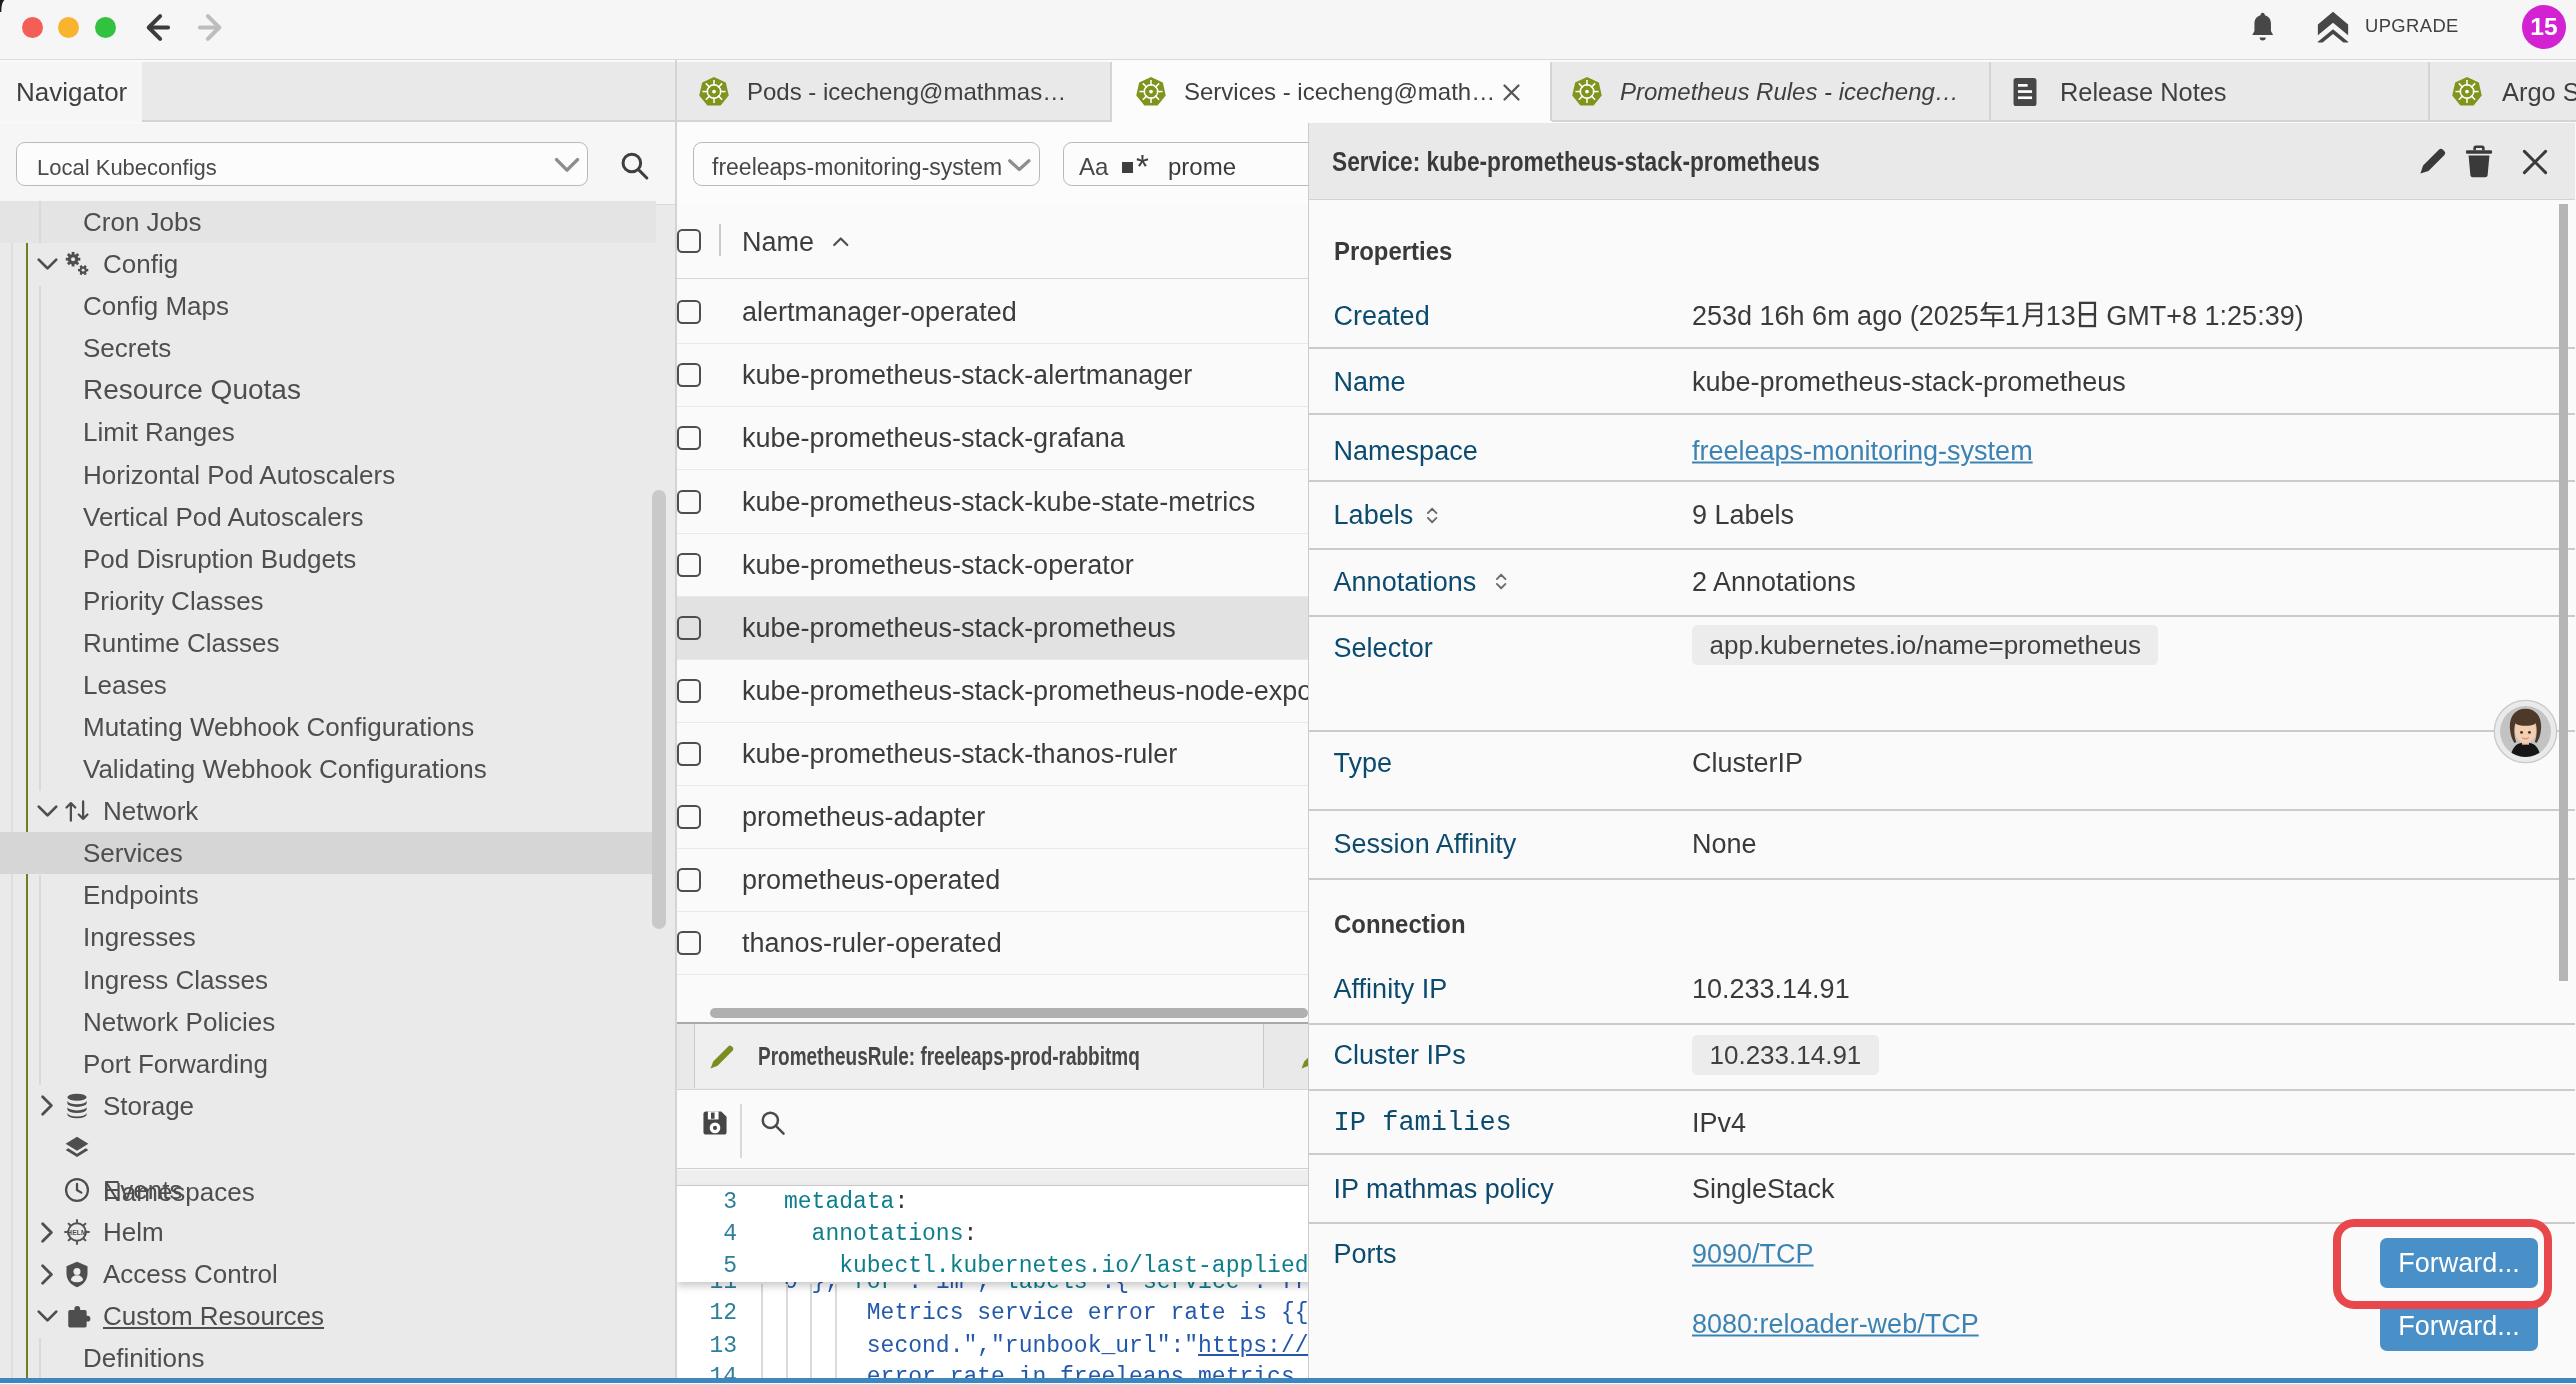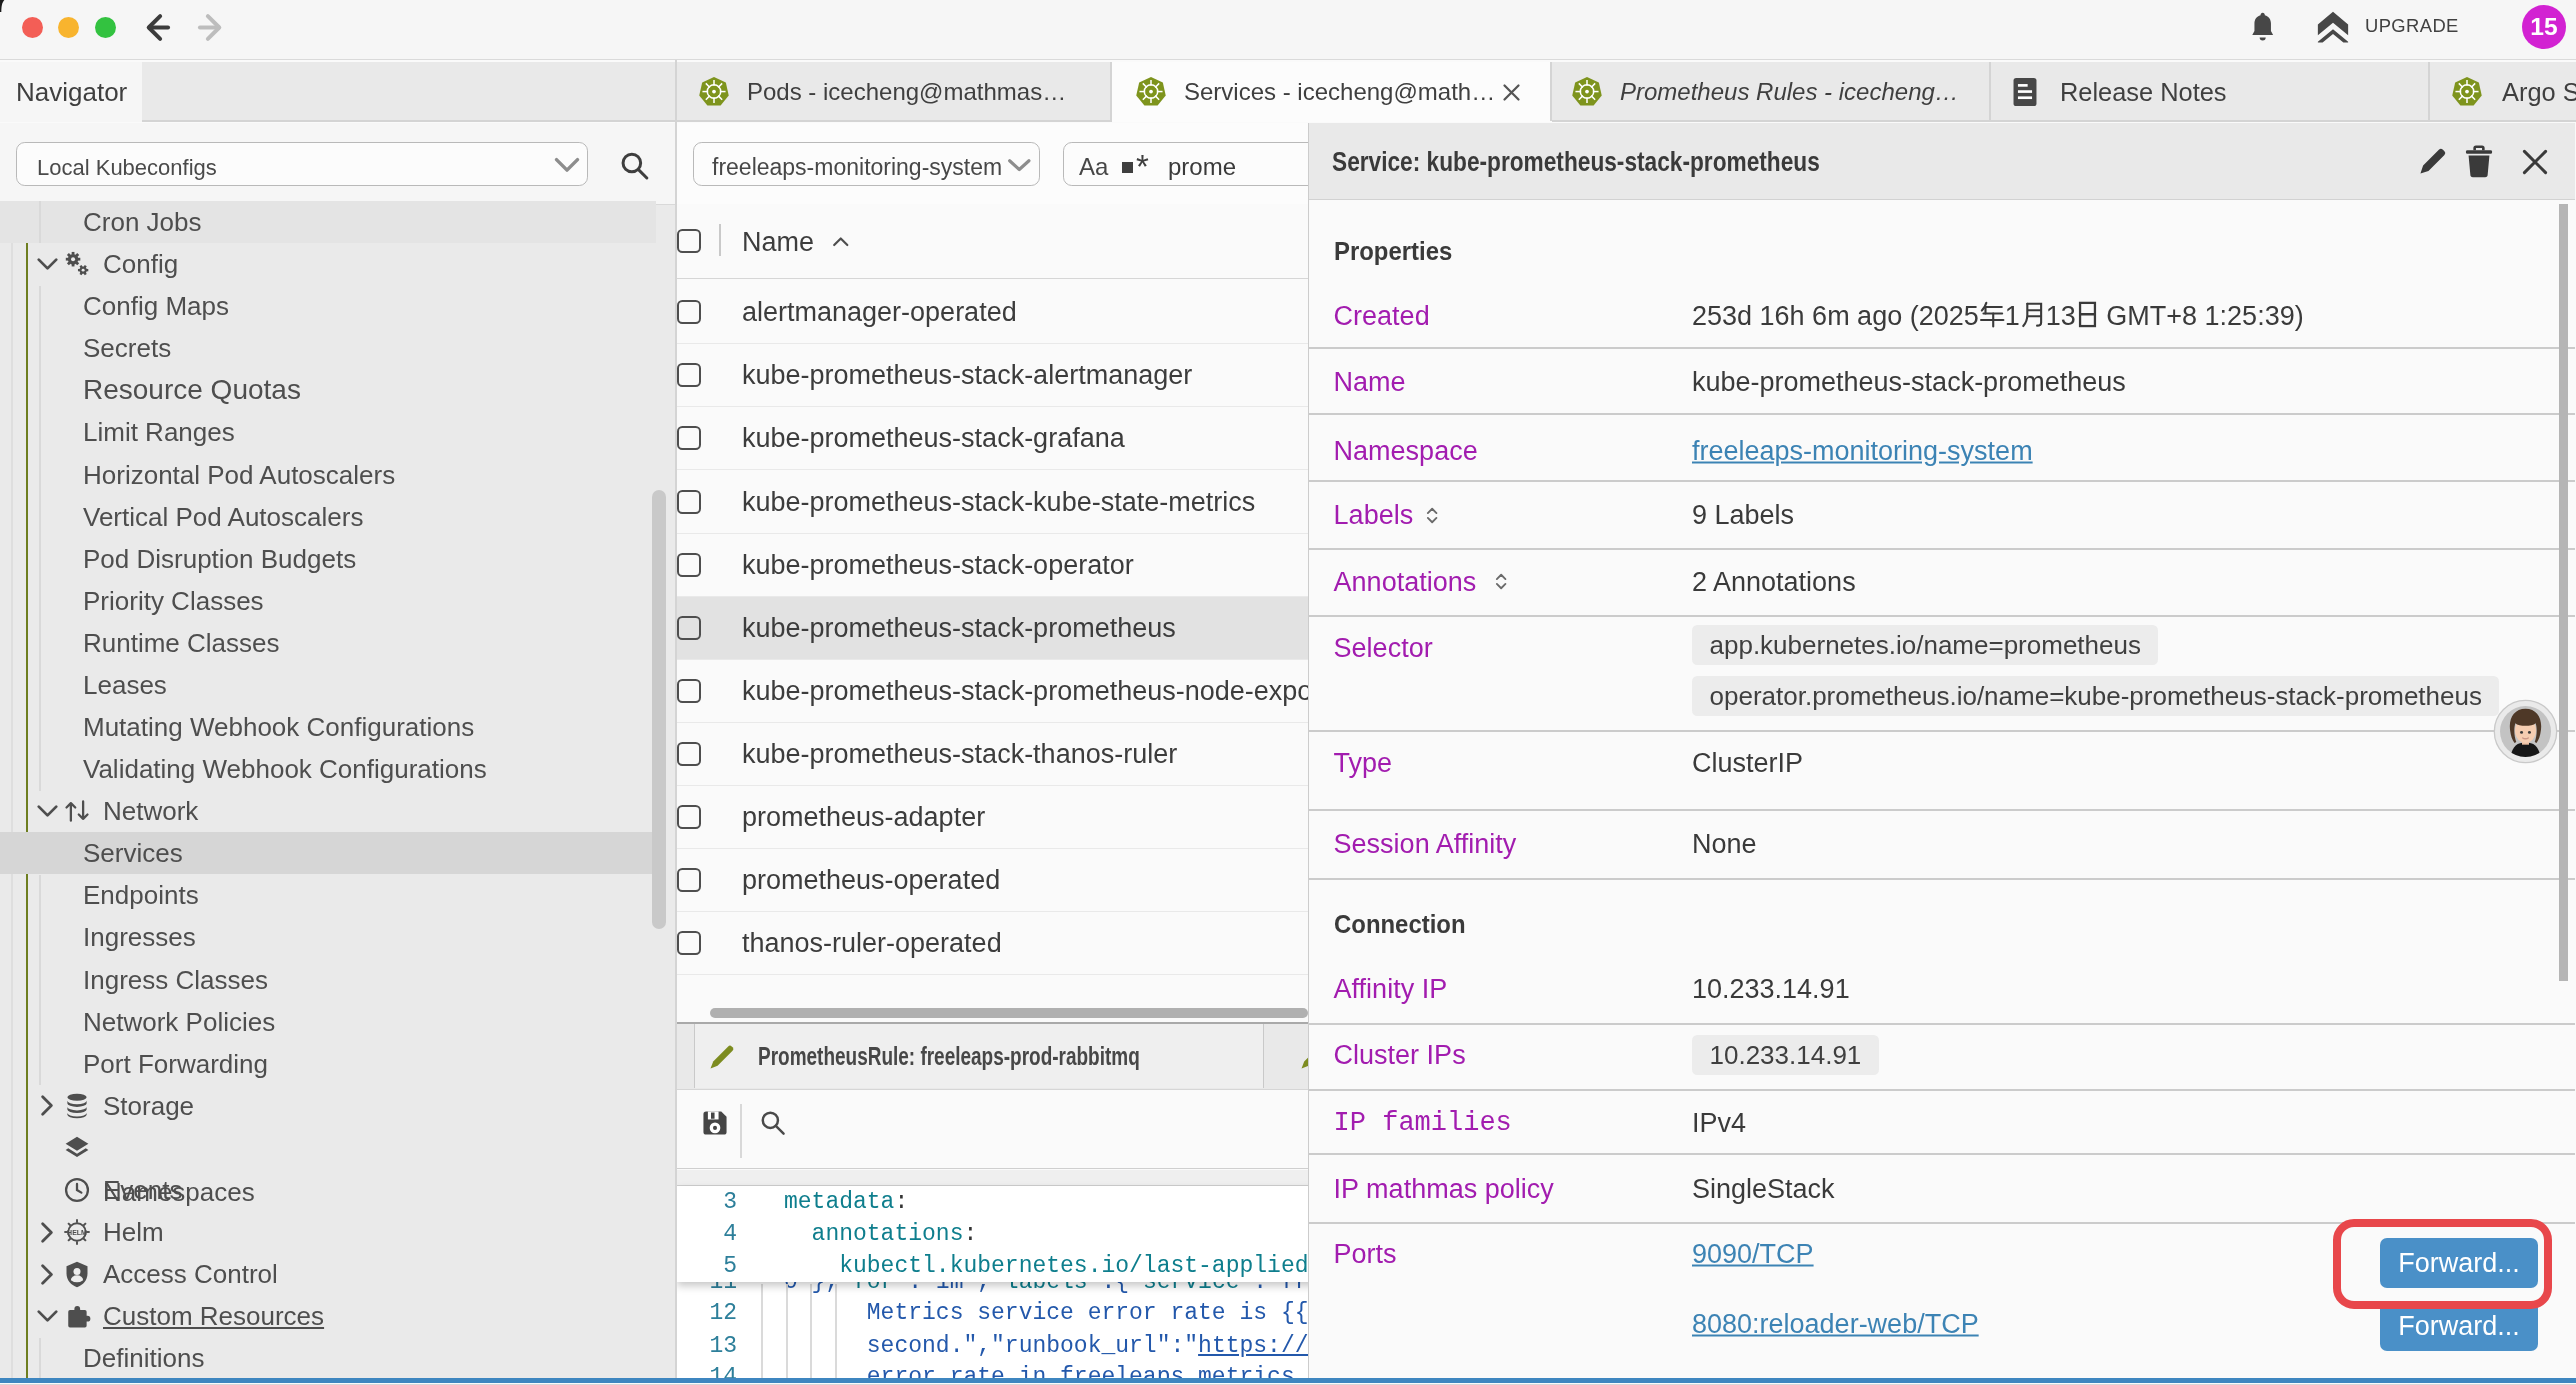--- a/index.html
+++ b/index.html
@@ -40,21 +40,21 @@
   #dockbar { position:absolute; left:0; top:68px; width:1899px; height:77px; background:#fafafa; border-bottom:1.8px solid #cfcfcf; }
   #dockstrip { position:absolute; left:0; top:146px; width:1899px; height:16px; background:#efefef; border-bottom:1.8px solid #cfcfcf; }
   #editor { position:absolute; left:0; top:162px; width:1899px; height:194px; background:#ffffff; font-family:"Liberation Mono", monospace; font-size:23px; }
   .cline { position:absolute; height:32px; line-height:32px; white-space:pre; }
   .lnum { position:absolute; width:60px; text-align:right; color:#2d7f9a; height:32px; line-height:32px; }
   .tealk { color:#0e7e8d; } .bluev { color:#2358ab; } .dcol { color:#333333; }
 
   
   #panel { position:absolute; left:1308px; top:123px; width:1536px; height:1256px; background:#fafafa; border-left:1.8px solid #cccccc; }
   #phead { position:absolute; left:0; top:0; width:1266px; height:77px; background:#e9e9e9; border-bottom:1.8px solid #d2d2d2; }
-  .plab { position:absolute; left:24.6px; font-size:27px; color:#a21caf; transform:translateY(-50%); }
+  .plab { position:absolute; left:24.6px; font-size:27px; color:#0c4a6e; transform:translateY(-50%); }
   .pval { position:absolute; left:383px; font-size:27px; color:#3a3a3a; white-space:nowrap; transform:translateY(-50%); }
   .psep { position:absolute; left:0; width:1266px; height:1.8px; background:#cbcbcb; }
   .chip { position:absolute; background:#ececec; border-radius:5.3px; font-size:26px; color:#3f3f3f; height:40px; line-height:40px; padding:0 17.5px; white-space:nowrap; }
   .fwd { position:absolute; left:1071px; width:158px; height:50px; background:#4a90c8; border-radius:7px; color:#ffffff; font-size:27px; display:flex; align-items:center; justify-content:center; }
   .plink { color:#3c83b4; text-decoration:underline; }
 
   #bottomblue { position:absolute; left:0; top:1378px; width:2576px; height:5.3px; background:#3e86c0; }
   #bottomgray { position:absolute; left:0; top:1384px; width:2576px; height:1.8px; background:#d8d8d8; }
 </style>
 </head>
@@ -501,21 +501,20 @@
 <svg class="abs" style="left:117px; top:381px;" width="12.3" height="23" viewBox="0 0 20 28">
       <use href="#sorticon"></use>
     </svg>
 <div class="plab" style="top:459px;">Annotations</div>
     <div class="pval" style="top:459px;">2 Annotations</div>
 <svg class="abs" style="left:186px; top:447px;" width="12.3" height="23" viewBox="0 0 20 28">
       <use href="#sorticon"></use>
     </svg>
 <div class="plab" style="top:525px;">Selector</div>
 <div class="chip" style="left:383px; top:502px;">app.kubernetes.io/name=prometheus</div>
-<div class="chip" style="left:383px; top:553px;">operator.prometheus.io/name=kube-prometheus-stack-prometheus</div>
 <div class="plab" style="top:640px;">Type</div>
     <div class="pval" style="top:640px;">ClusterIP</div>
 <div class="plab" style="top:721px;">Session Affinity</div>
     <div class="pval" style="top:721px;">None</div>
 <div class="abs" style="left:24.6px; top:801px; transform:translateY(-50%) scaleX(0.92); transform-origin:left center; font-size:26px; font-weight:bold; color:#3a3a3a;">Connection</div>
 <div class="plab" style="top:866px;">Affinity IP</div>
     <div class="pval" style="top:866px;">10.233.14.91</div>
 <div class="plab" style="top:932px;">Cluster IPs</div>
 <div class="chip" style="left:383px; top:912px;">10.233.14.91</div>
 <div class="plab" style="top:1000px;font-family:Liberation Mono, monospace;">IP families</div>

